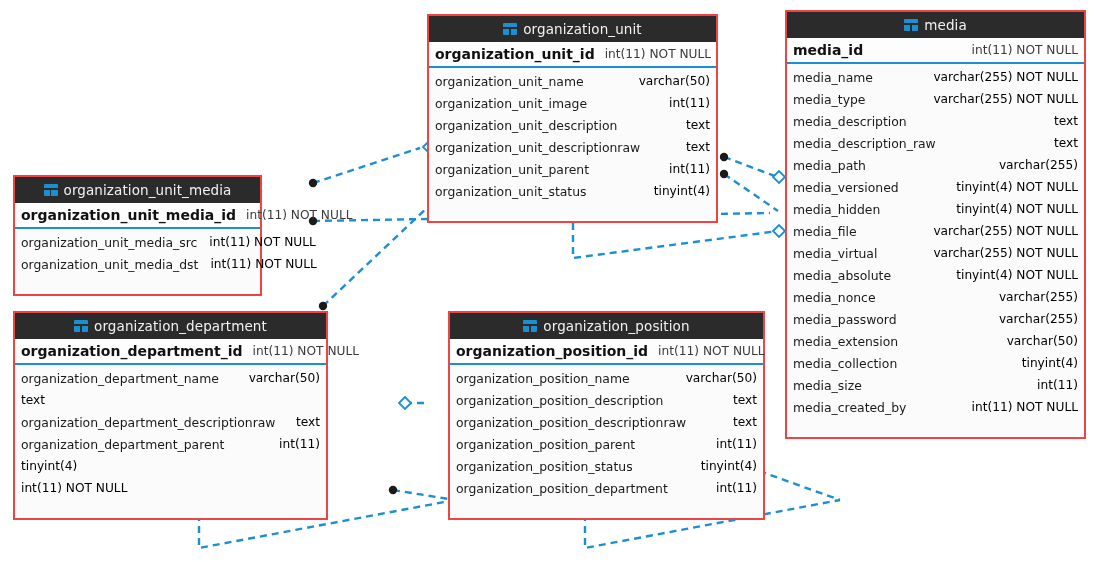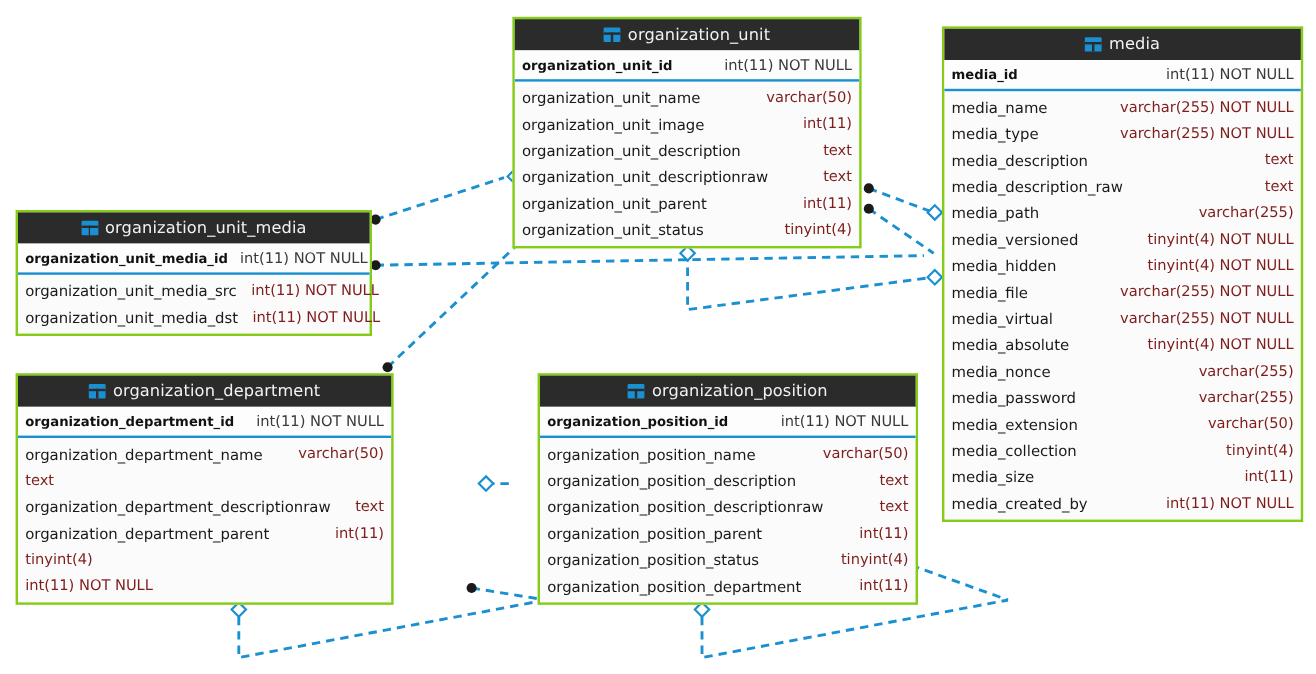--- a/index.html
+++ b/index.html
@@ -27,21 +27,21 @@
     top: 0;
     width: 1097px;
     height: 562px;
     pointer-events: none;
   }
 
   
   .table-card {
     position: absolute;
     box-sizing: border-box;
-    border: 2px solid #84cc16;
+    border: 2px solid #ef4444;
     background: #fbfbfb;
     z-index: 5;
   }
   .table-header {
     background: #2b2b2b;
     color: #f2f2f2;
     height: 26px;
     display: flex;
     align-items: center;
     justify-content: center;
@@ -83,46 +83,46 @@
     gap: 10px;
     height: 26px;
     padding: 0 6px;
     box-sizing: border-box;
     border-bottom: 2px solid #1a8fd1;
     background: #fdfdfd;
   }
   .pk-row .col-name {
     font-weight: bold;
     color: #111111;
-    font-size: 11px;
+    font-size: 14px;
     white-space: nowrap;
   }
   .pk-row .col-type {
     color: #3a3a3a;
     font-size: 12.2px;
     white-space: nowrap;
   }
 
-  .cols { padding: 2px 0 3px 0; }
+  .cols { padding: 2px 0 19px 0; }
   .col-row {
     display: flex;
     align-items: center;
     justify-content: space-between;
     gap: 12px;
     height: 22px;
     padding: 0 6px;
     box-sizing: border-box;
   }
   .col-row .col-name {
     color: #1a1a1a;
     font-size: 12.4px;
     white-space: nowrap;
   }
   .col-row .col-type {
-    color: #7f1d1d;
+    color: #000000;
     font-size: 12.2px;
     white-space: nowrap;
   }
 </style>
 </head>
 <body>
 
 <div id="canvas">
 
   <svg id="edges" viewBox="0 0 1097 562" xmlns="http://www.w3.org/2000/svg">
@@ -203,21 +203,21 @@
           <div class="col-row">
             <span class="col-name">organization_unit_parent</span>
             <span class="col-type">int(11)</span>
           </div>
           <div class="col-row">
             <span class="col-name">organization_unit_status</span>
             <span class="col-type">tinyint(4)</span>
           </div>
         </div>
       </div>
-      <div class="table-card" style="left: 785px; top: 22px; width: 301px;">
+      <div class="table-card" style="left: 785px; top: 10px; width: 301px;">
         <div class="table-header">
           <span class="table-icon"></span>
           <span class="table-title">media</span>
         </div>
         <div class="pk-row">
           <span class="col-name">media_id</span>
           <span class="col-type">int(11) NOT NULL</span>
         </div>
         <div class="cols">
           <div class="col-row">
@@ -279,21 +279,21 @@
           <div class="col-row">
             <span class="col-name">media_size</span>
             <span class="col-type">int(11)</span>
           </div>
           <div class="col-row">
             <span class="col-name">media_created_by</span>
             <span class="col-type">int(11) NOT NULL</span>
           </div>
         </div>
       </div>
-      <div class="table-card" style="left: 13px; top: 175px; width: 297px;">
+      <div class="table-card" style="left: 13px; top: 175px; width: 249px;">
         <div class="table-header">
           <span class="table-icon"></span>
           <span class="table-title">organization_unit_media</span>
         </div>
         <div class="pk-row">
           <span class="col-name">organization_unit_media_id</span>
           <span class="col-type">int(11) NOT NULL</span>
         </div>
         <div class="cols">
           <div class="col-row">

